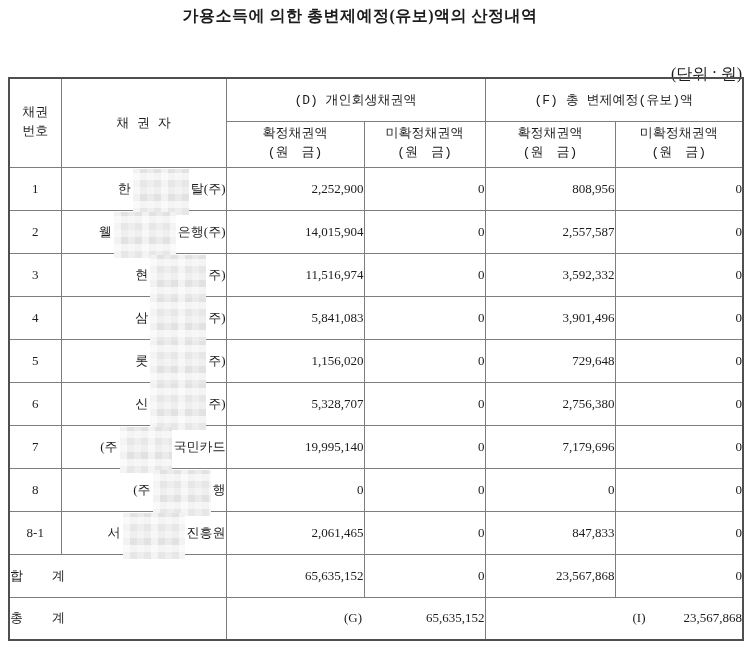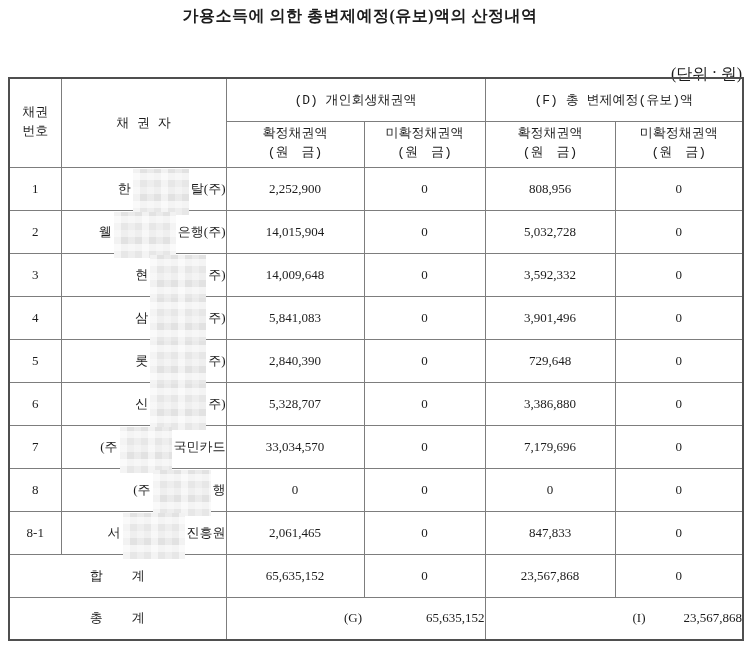--- a/index.html
+++ b/index.html
@@ -30,38 +30,38 @@
   col.c-d1{width:138px;}
   col.c-d2{width:121px;}
   col.c-f1{width:130px;}
   col.c-f2{width:128px;}
   tr.hdr1{height:43px;}
   tr.hdr2{height:46px;}
   tr.data{height:43px;}
   td.center{text-align:center;}
   td.hcell{text-align:center;font-size:13px;font-family:Liberation Mono, monospace;}
   .twoline span{display:block;line-height:1.45;}
-  td.num{text-align:center;padding-right:6px;font-variant-numeric:tabular-nums;margin-left:16px;}
+  td.num{text-align:right;padding-right:6px;font-variant-numeric:tabular-nums;margin-left:16px;}
   td.creditor{text-align:right;padding-left:5px;white-space:nowrap;}
   
   .redact{
     display:inline-block;width:56px;height:14px;vertical-align:-2px;
     position:relative;margin:0 2px;
   }
   .redact::after{
     content:"";position:absolute;left:0;top:-12px;width:100%;height:46px;z-index:2;
     background-image:
       repeating-linear-gradient(90deg, rgba(255,255,255,0.55) 0 7px, rgba(255,255,255,0) 7px 14px, rgba(255,255,255,0.3) 14px 21px, rgba(255,255,255,0) 21px 28px),
       repeating-linear-gradient(0deg, #e7e7e7 0 7px, #f4f4f4 7px 14px, #e2e2e2 14px 21px, #efefef 21px 28px);
   }
   tr.r2 .redact{width:62px;}
   tr.r7 .redact{width:52px;}
   tr.r8 .redact{width:58px;}
   tr.r81 .redact{width:62px;}
-  td.sumlabel{text-align:center;letter-spacing:1px;margin-left:28px;}
+  td.sumlabel{letter-spacing:1px;margin-left:28px;}
   td.totalcell{text-align:right;padding-left:6px;white-space:nowrap;}
   .gval{margin-left:64px;}
   .ival{margin-left:38px;}
 </style>
 </head>
 <body>
 
 <div class="doc-title">가용소득에 의한 총변제예정(유보)액의 산정내역</div>
 <div class="unit-note">(단위 : 원)</div>
 
@@ -109,59 +109,59 @@
       <td class="num">2,252,900</td>
       <td class="num">0</td>
       <td class="num">808,956</td>
       <td class="num">0</td>
     </tr>
     <tr class="data r2">
       <td class="center">2</td>
       <td class="creditor"><span>웰</span><span class="redact"></span><span>은행(주)</span></td>
       <td class="num">14,015,904</td>
       <td class="num">0</td>
-      <td class="num">5,032,728</td>
+      <td class="num">2,557,587</td>
       <td class="num">0</td>
     </tr>
     <tr class="data r3">
       <td class="center">3</td>
       <td class="creditor"><span>현</span><span class="redact"></span><span>주)</span></td>
-      <td class="num">14,009,648</td>
+      <td class="num">11,516,974</td>
       <td class="num">0</td>
       <td class="num">3,592,332</td>
       <td class="num">0</td>
     </tr>
     <tr class="data r4">
       <td class="center">4</td>
       <td class="creditor"><span>삼</span><span class="redact"></span><span>주)</span></td>
       <td class="num">5,841,083</td>
       <td class="num">0</td>
       <td class="num">3,901,496</td>
       <td class="num">0</td>
     </tr>
     <tr class="data r5">
       <td class="center">5</td>
       <td class="creditor"><span>롯</span><span class="redact"></span><span>주)</span></td>
-      <td class="num">2,840,390</td>
+      <td class="num">1,156,020</td>
       <td class="num">0</td>
       <td class="num">729,648</td>
       <td class="num">0</td>
     </tr>
     <tr class="data r6">
       <td class="center">6</td>
       <td class="creditor"><span>신</span><span class="redact"></span><span>주)</span></td>
       <td class="num">5,328,707</td>
       <td class="num">0</td>
-      <td class="num">3,386,880</td>
+      <td class="num">2,756,380</td>
       <td class="num">0</td>
     </tr>
     <tr class="data r7">
       <td class="center">7</td>
       <td class="creditor"><span>(주</span><span class="redact"></span><span>국민카드</span></td>
-      <td class="num">33,034,570</td>
+      <td class="num">19,995,140</td>
       <td class="num">0</td>
       <td class="num">7,179,696</td>
       <td class="num">0</td>
     </tr>
     <tr class="data r8">
       <td class="center">8</td>
       <td class="creditor"><span>(주</span><span class="redact"></span><span>행</span></td>
       <td class="num">0</td>
       <td class="num">0</td>
       <td class="num">0</td>

